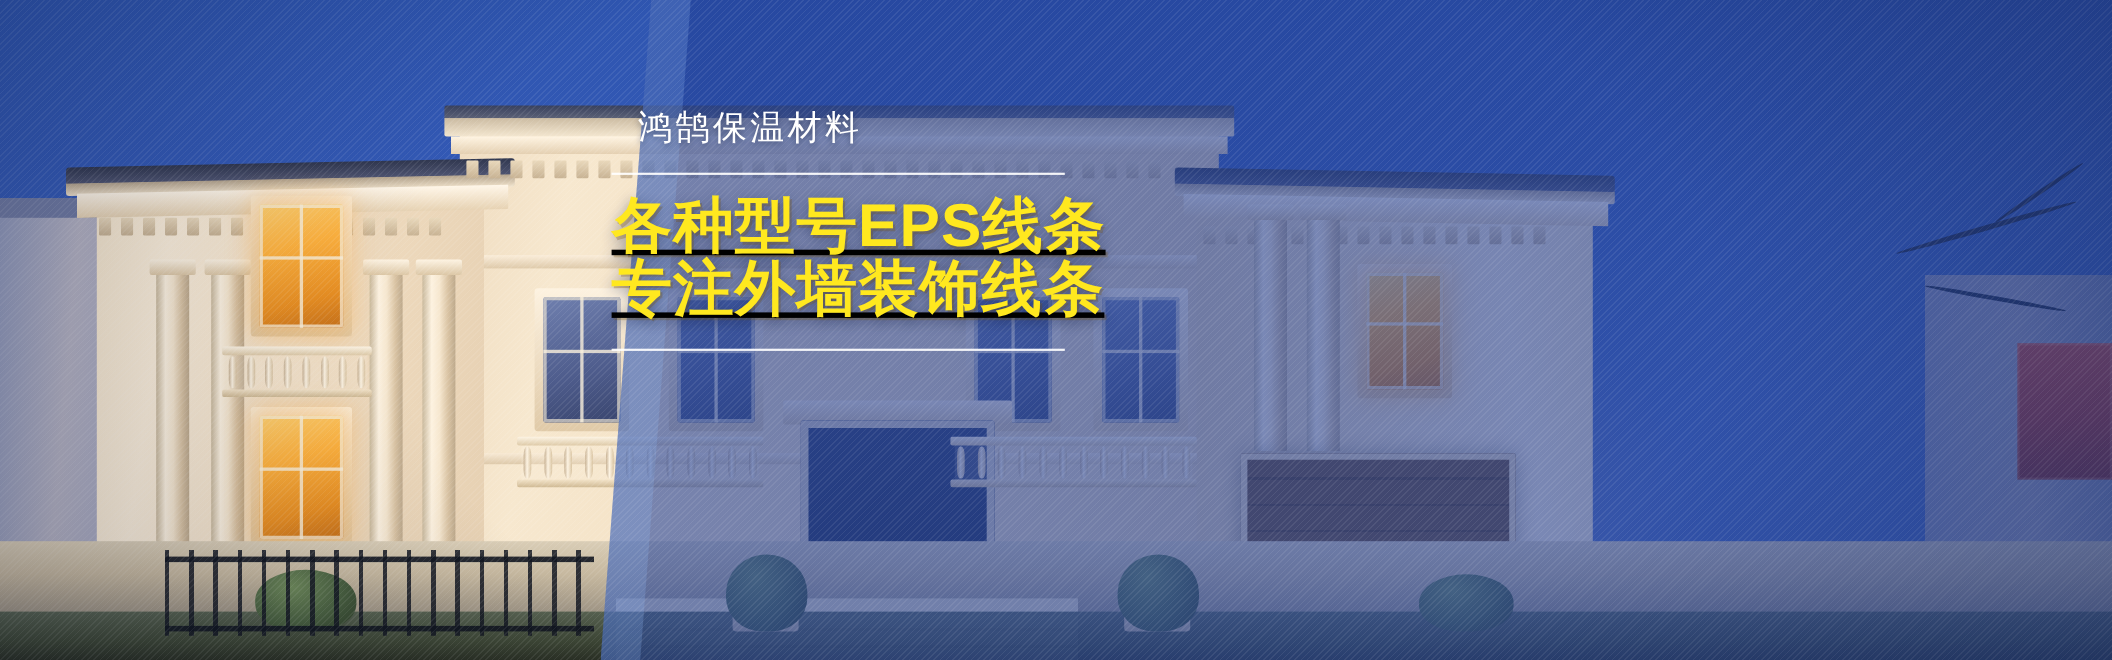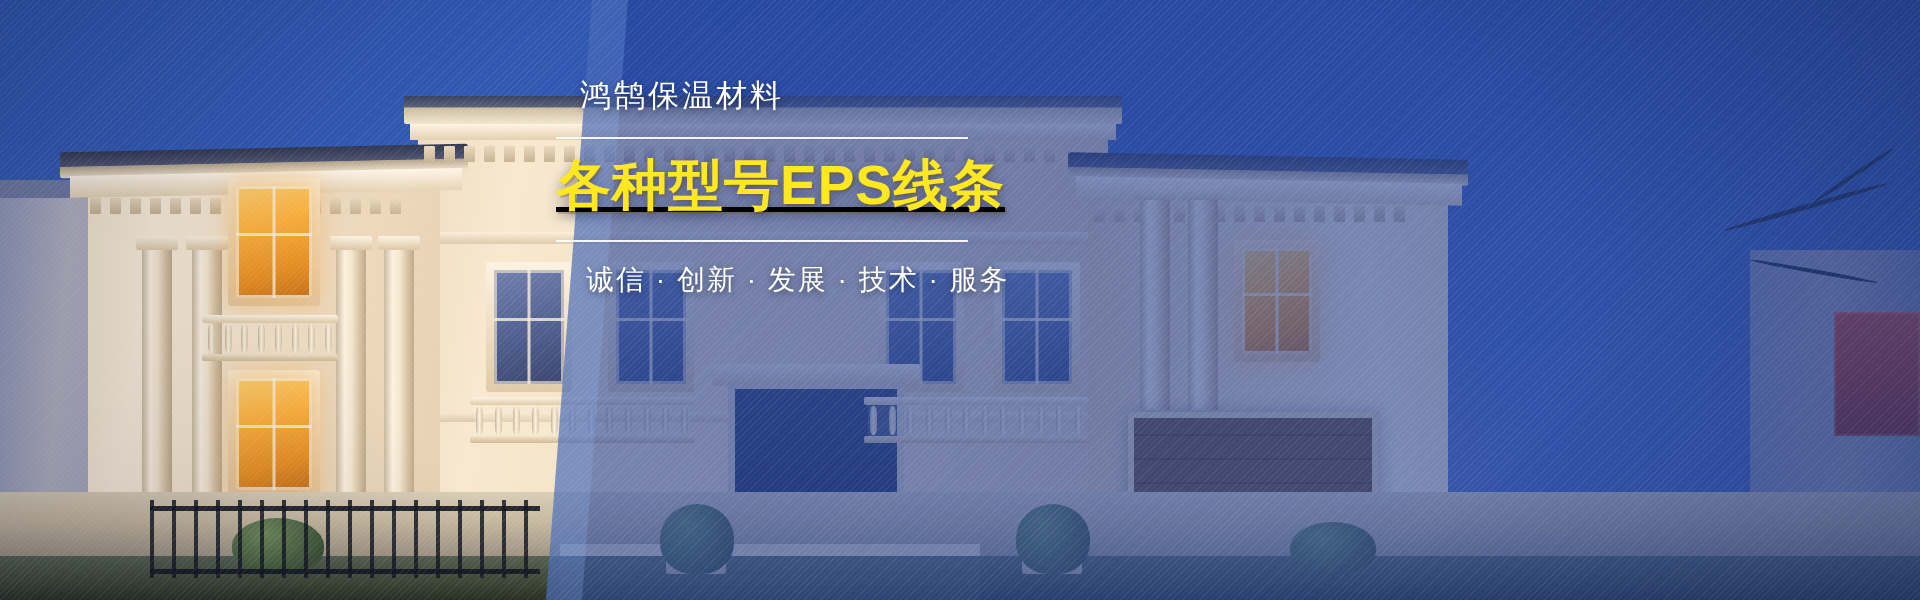--- a/index.html
+++ b/index.html
@@ -266,21 +266,21 @@
   .vignette{
     position:absolute;inset:0;
     background:radial-gradient(ellipse 1200px 700px at 50% 48%, rgba(0,0,0,0) 50%, rgba(10,18,44,.28) 100%);
     pointer-events:none;
   }
 
   
   .copy{
     position:absolute;
     left:556px;
-    top:80px;
+    top:100px;
     width:460px;
     z-index:40;
   }
   .brand{
     color:#ffffff;
     font-size:31px;
     line-height:1;
     letter-spacing:3px;
     font-weight:400;
     text-shadow:0 2px 6px rgba(10,20,50,.55);
@@ -549,20 +549,20 @@
   <div class="vignette"></div>
 
   <div class="copy">
 
     <div class="brand">鸿鹄保温材料</div>
 
     <div class="rule"></div>
 
     <div class="headline">
       <span class="hl">各种型号EPS线条</span>
+      <span class="hl">专注外墙装饰线条</span>
     </div>
 
     <div class="rule lower"></div>
 
-    <div class="tagline">诚信 · 创新 · 发展 · 技术 · 服务</div>
   </div>
 
 </div>
 
 </body></html>

